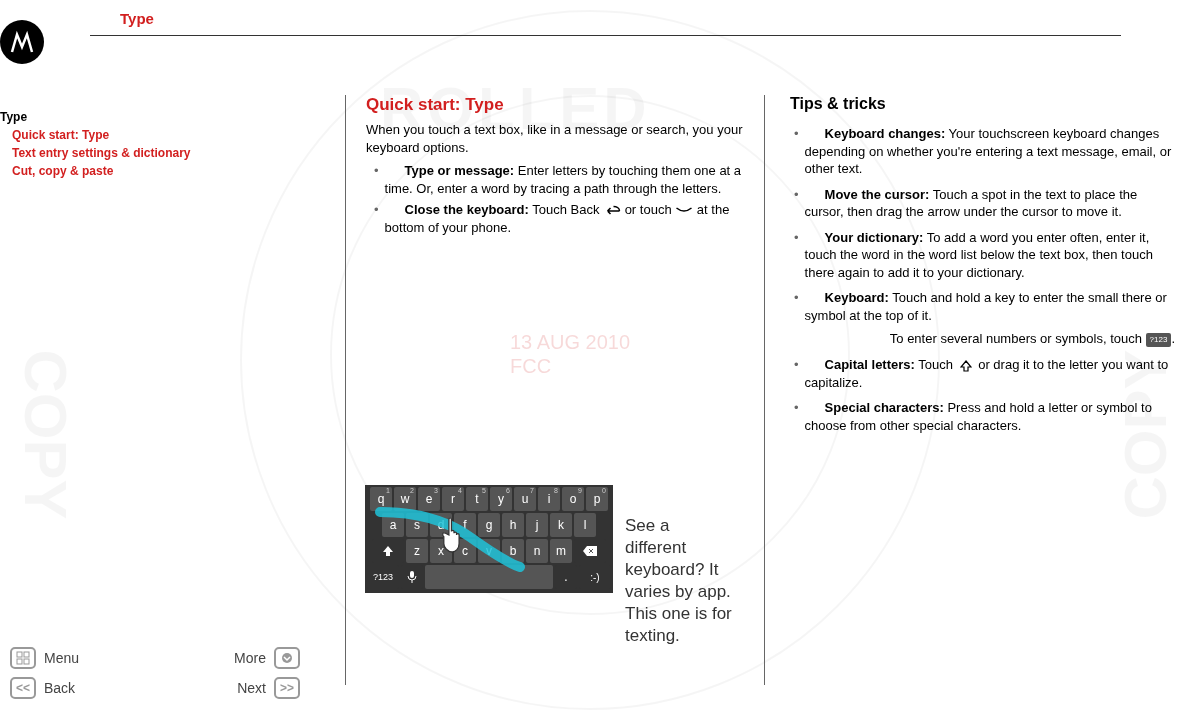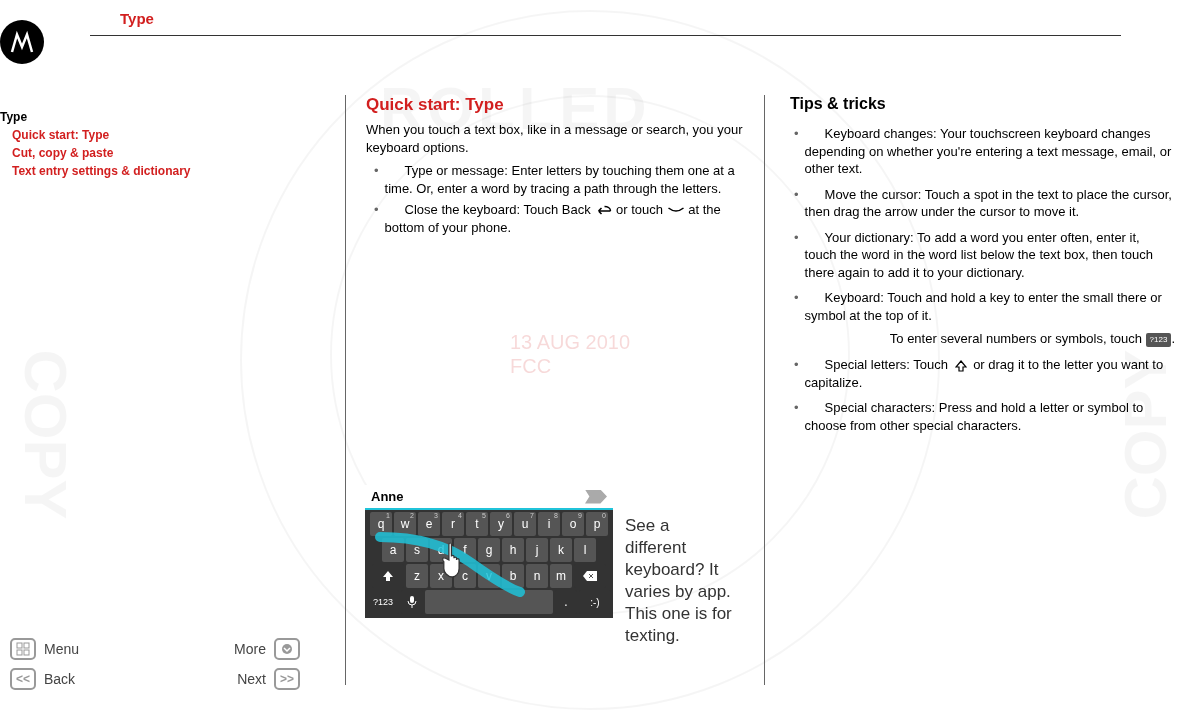--- a/index.html
+++ b/index.html
@@ -81,21 +81,21 @@
     border-right: 1px solid #666;
     padding: 0 20px 0 20px;
     height: 590px;
     font-size: 13px;
   }
   .center h2 { color: #d21f1f; font-size: 17px; margin-bottom: 6px; }
   .center p { line-height: 1.35; margin-bottom: 6px; }
   .bullet { display: flex; margin: 4px 0 4px 8px; line-height: 1.35; }
   .bullet .dot { color: #666; margin-right: 6px; flex-shrink:0; }
   .bullet .txt { flex: 1; }
-  .bullet .txt b { font-weight: normal; padding-left: 20px; }
+  .bullet .txt b { font-weight: bold; padding-left: 20px; }
   .date-wm {
     position: absolute;
     left: 510px;
     top: 330px;
     color: rgba(200,0,0,0.15);
     font-size: 20px;
     line-height: 1.2;
   }
   .right {
     position: absolute;
@@ -103,21 +103,21 @@
     top: 95px;
     width: 385px;
     font-size: 13px;
   }
   .right h3 { font-size: 16px; margin-bottom: 12px; }
   .right .bullet { margin-left: 4px; margin-bottom: 8px; }
   .right .bullet .para2 { display:block; margin-top:6px;text-align:right; }
   .nav {
     position: absolute;
     left: 0;
-    bottom: 19px;
+    bottom: 10px;
     width: 310px;
     font-size: 14px;
     color: #444;
   }
   .nav-row { display: flex; align-items: center; justify-content: space-between; padding: 4px 10px; }
   .nav-btn { display: flex; align-items: center; gap: 8px; cursor: pointer; }
   .nav-icon {
     width: 26px; height: 22px;
     border: 2px solid #999;
     border-radius: 5px;
@@ -234,22 +234,22 @@
       </svg>
   </div>
   <div class="header-bar">
     <div class="header-title">Type</div>
   </div>
 </div>
 
 <div class="sidebar">
   <div class="sec-title">Type</div>
   <div class="link">Quick start: Type</div>
+  <div class="link">Text entry settings &amp; dictionary</div>
   <div class="link">Cut, copy &amp; paste</div>
-  <div class="link">Text entry settings &amp; dictionary</div>
 </div>
 
 <div class="center">
   <h2>Quick start: Type</h2>
   <p>When you touch a text box, like in a message or search, you your keyboard options.</p>
   <div class="bullet">
     <span class="dot">•</span>
     <span class="txt"><b>Type or message:</b><span> Enter letters by touching them one at a time. Or, enter a word by tracing a path through the letters.</span></span>
   </div>
   <div class="bullet">
@@ -262,24 +262,20 @@
         </span><span> or touch </span><span class="inline-icon">
           <svg viewBox="0 0 24 12" width="20" height="10">
             <path d="M2 2 Q12 10 22 2" stroke="#000" stroke-width="2" fill="none"></path>
           </svg>
         </span><span> at the bottom of your phone.</span>
     </span>
   </div>
 </div>
 
 <div class="kbd-area">
-  <div class="kbd-input">
-    <span>Anne</span>
-    <span class="send"></span>
-  </div>
   <div class="keyboard" style="position:relative;">
     <div class="krow" id="krow1">
         <div class="key">q<span class="num">1</span></div>
         <div class="key">w<span class="num">2</span></div>
         <div class="key">e<span class="num">3</span></div>
         <div class="key">r<span class="num">4</span></div>
         <div class="key">t<span class="num">5</span></div>
         <div class="key">y<span class="num">6</span></div>
         <div class="key">u<span class="num">7</span></div>
         <div class="key">i<span class="num">8</span></div>
@@ -346,21 +342,21 @@
   <div class="bullet">
       <span class="dot">•</span>
       <span class="txt"><b>Your dictionary:</b><span> To add a word you enter often, enter it, touch the word in the word list below the text box, then touch there again to add it to your dictionary.</span></span>
     </div>
   <div class="bullet">
       <span class="dot">•</span>
       <span class="txt"><b>Keyboard:</b><span> Touch and hold a key to enter the small there or symbol at the top of it.</span><span class="para2"><span>To enter several numbers or symbols, touch </span><span class="sym-key">?123</span><span>.</span></span></span>
     </div>
   <div class="bullet">
       <span class="dot">•</span>
-      <span class="txt"><b>Special letters:</b><span> Touch </span><span class="inline-icon">
+      <span class="txt"><b>Capital letters:</b><span> Touch </span><span class="inline-icon">
           <svg width="12" height="12" viewBox="0 0 12 12">
             <path d="M6 1 L11 7 L8 7 L8 11 L4 11 L4 7 L1 7 Z" fill="none" stroke="#000" stroke-width="1.2"></path>
           </svg>
         </span><span> or drag it to the letter you want to capitalize.</span></span>
     </div>
   <div class="bullet">
       <span class="dot">•</span>
       <span class="txt"><b>Special characters:</b><span> Press and hold a letter or symbol to choose from other special characters.</span></span>
     </div>
 </div>

